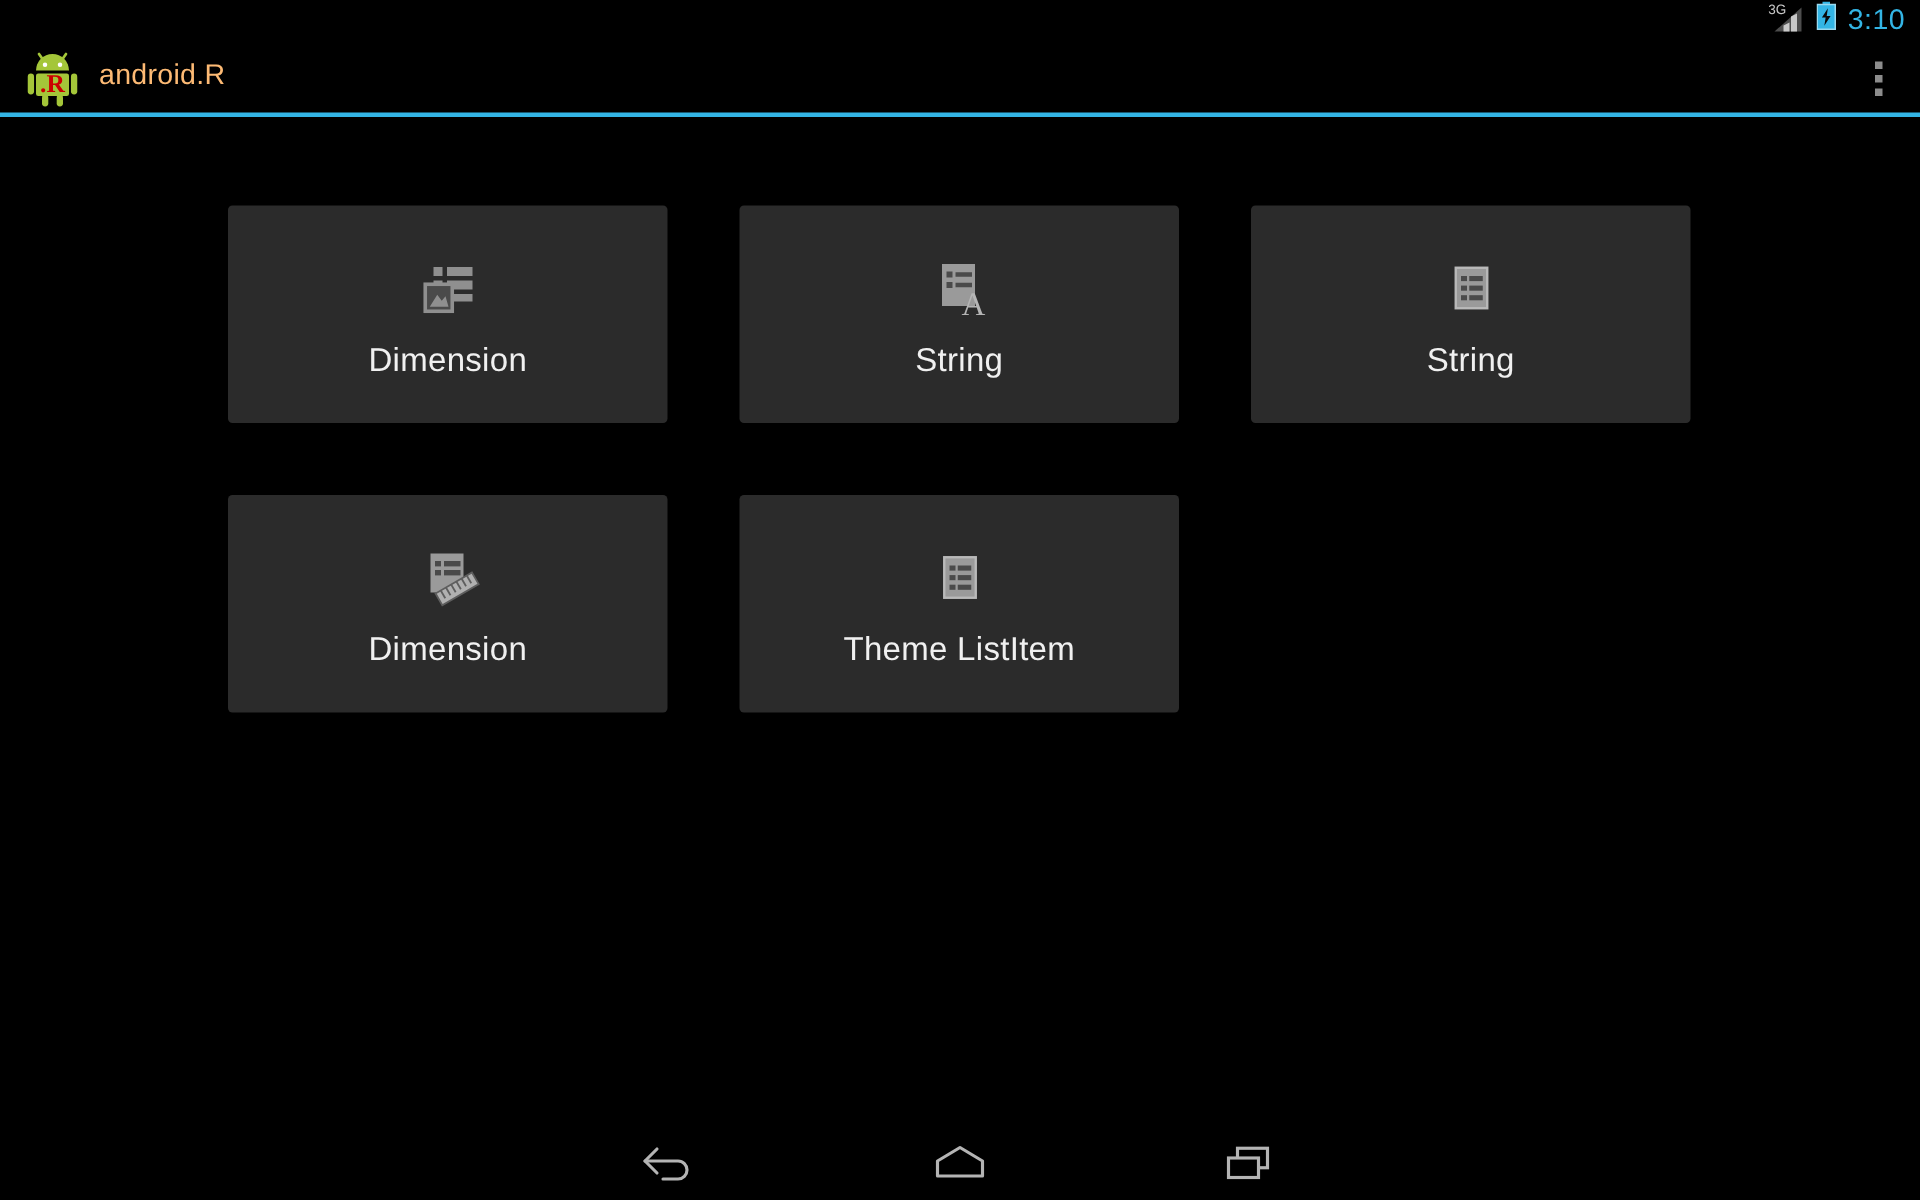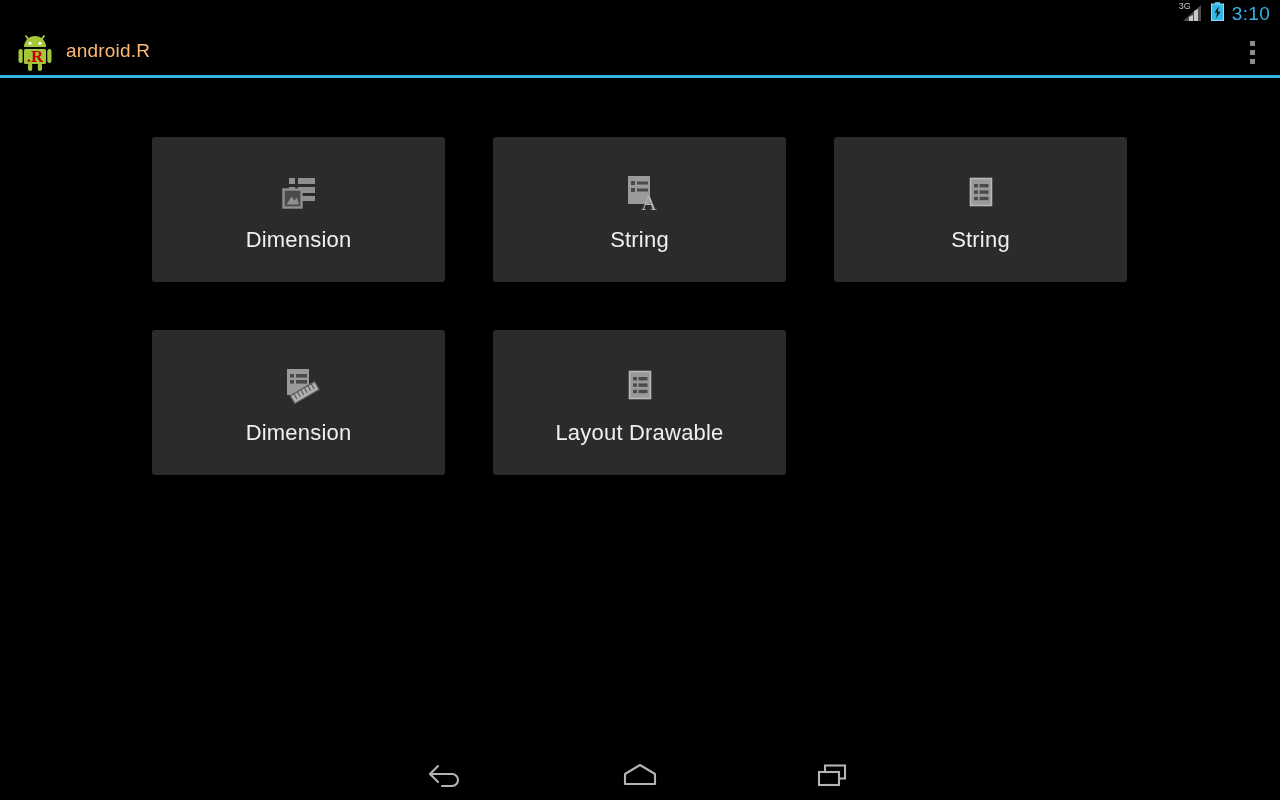--- a/index.html
+++ b/index.html
@@ -234,21 +234,21 @@
         <svg width="48" height="48" viewBox="0 0 48 48">
           <rect x="13.5" y="10.5" width="21" height="27" fill="#9a9a9a" stroke="#b9b9b9" stroke-width="1.6"></rect>
           <rect x="17" y="16" width="4" height="3.4" fill="#4a4a4a"></rect>
           <rect x="22.5" y="16" width="9" height="3.4" fill="#4a4a4a"></rect>
           <rect x="17" y="22.4" width="4" height="3.4" fill="#4a4a4a"></rect>
           <rect x="22.5" y="22.4" width="9" height="3.4" fill="#4a4a4a"></rect>
           <rect x="17" y="28.8" width="4" height="3.4" fill="#4a4a4a"></rect>
           <rect x="22.5" y="28.8" width="9" height="3.4" fill="#4a4a4a"></rect>
         </svg>
       </span>
-      <span class="card-label">Layout Drawable</span>
+      <span class="card-label">Theme ListItem</span>
     </div>
 
   </div>
 </div>
 
 <div class="nav-bar">
 
   <div class="nav-btn">
     <svg width="46" height="30" viewBox="0 0 46 30">
       <path d="M13 6 L5 14 L13 22" fill="none" stroke="#b4b4b4" stroke-width="2.1" stroke-linecap="round" stroke-linejoin="round"></path>

